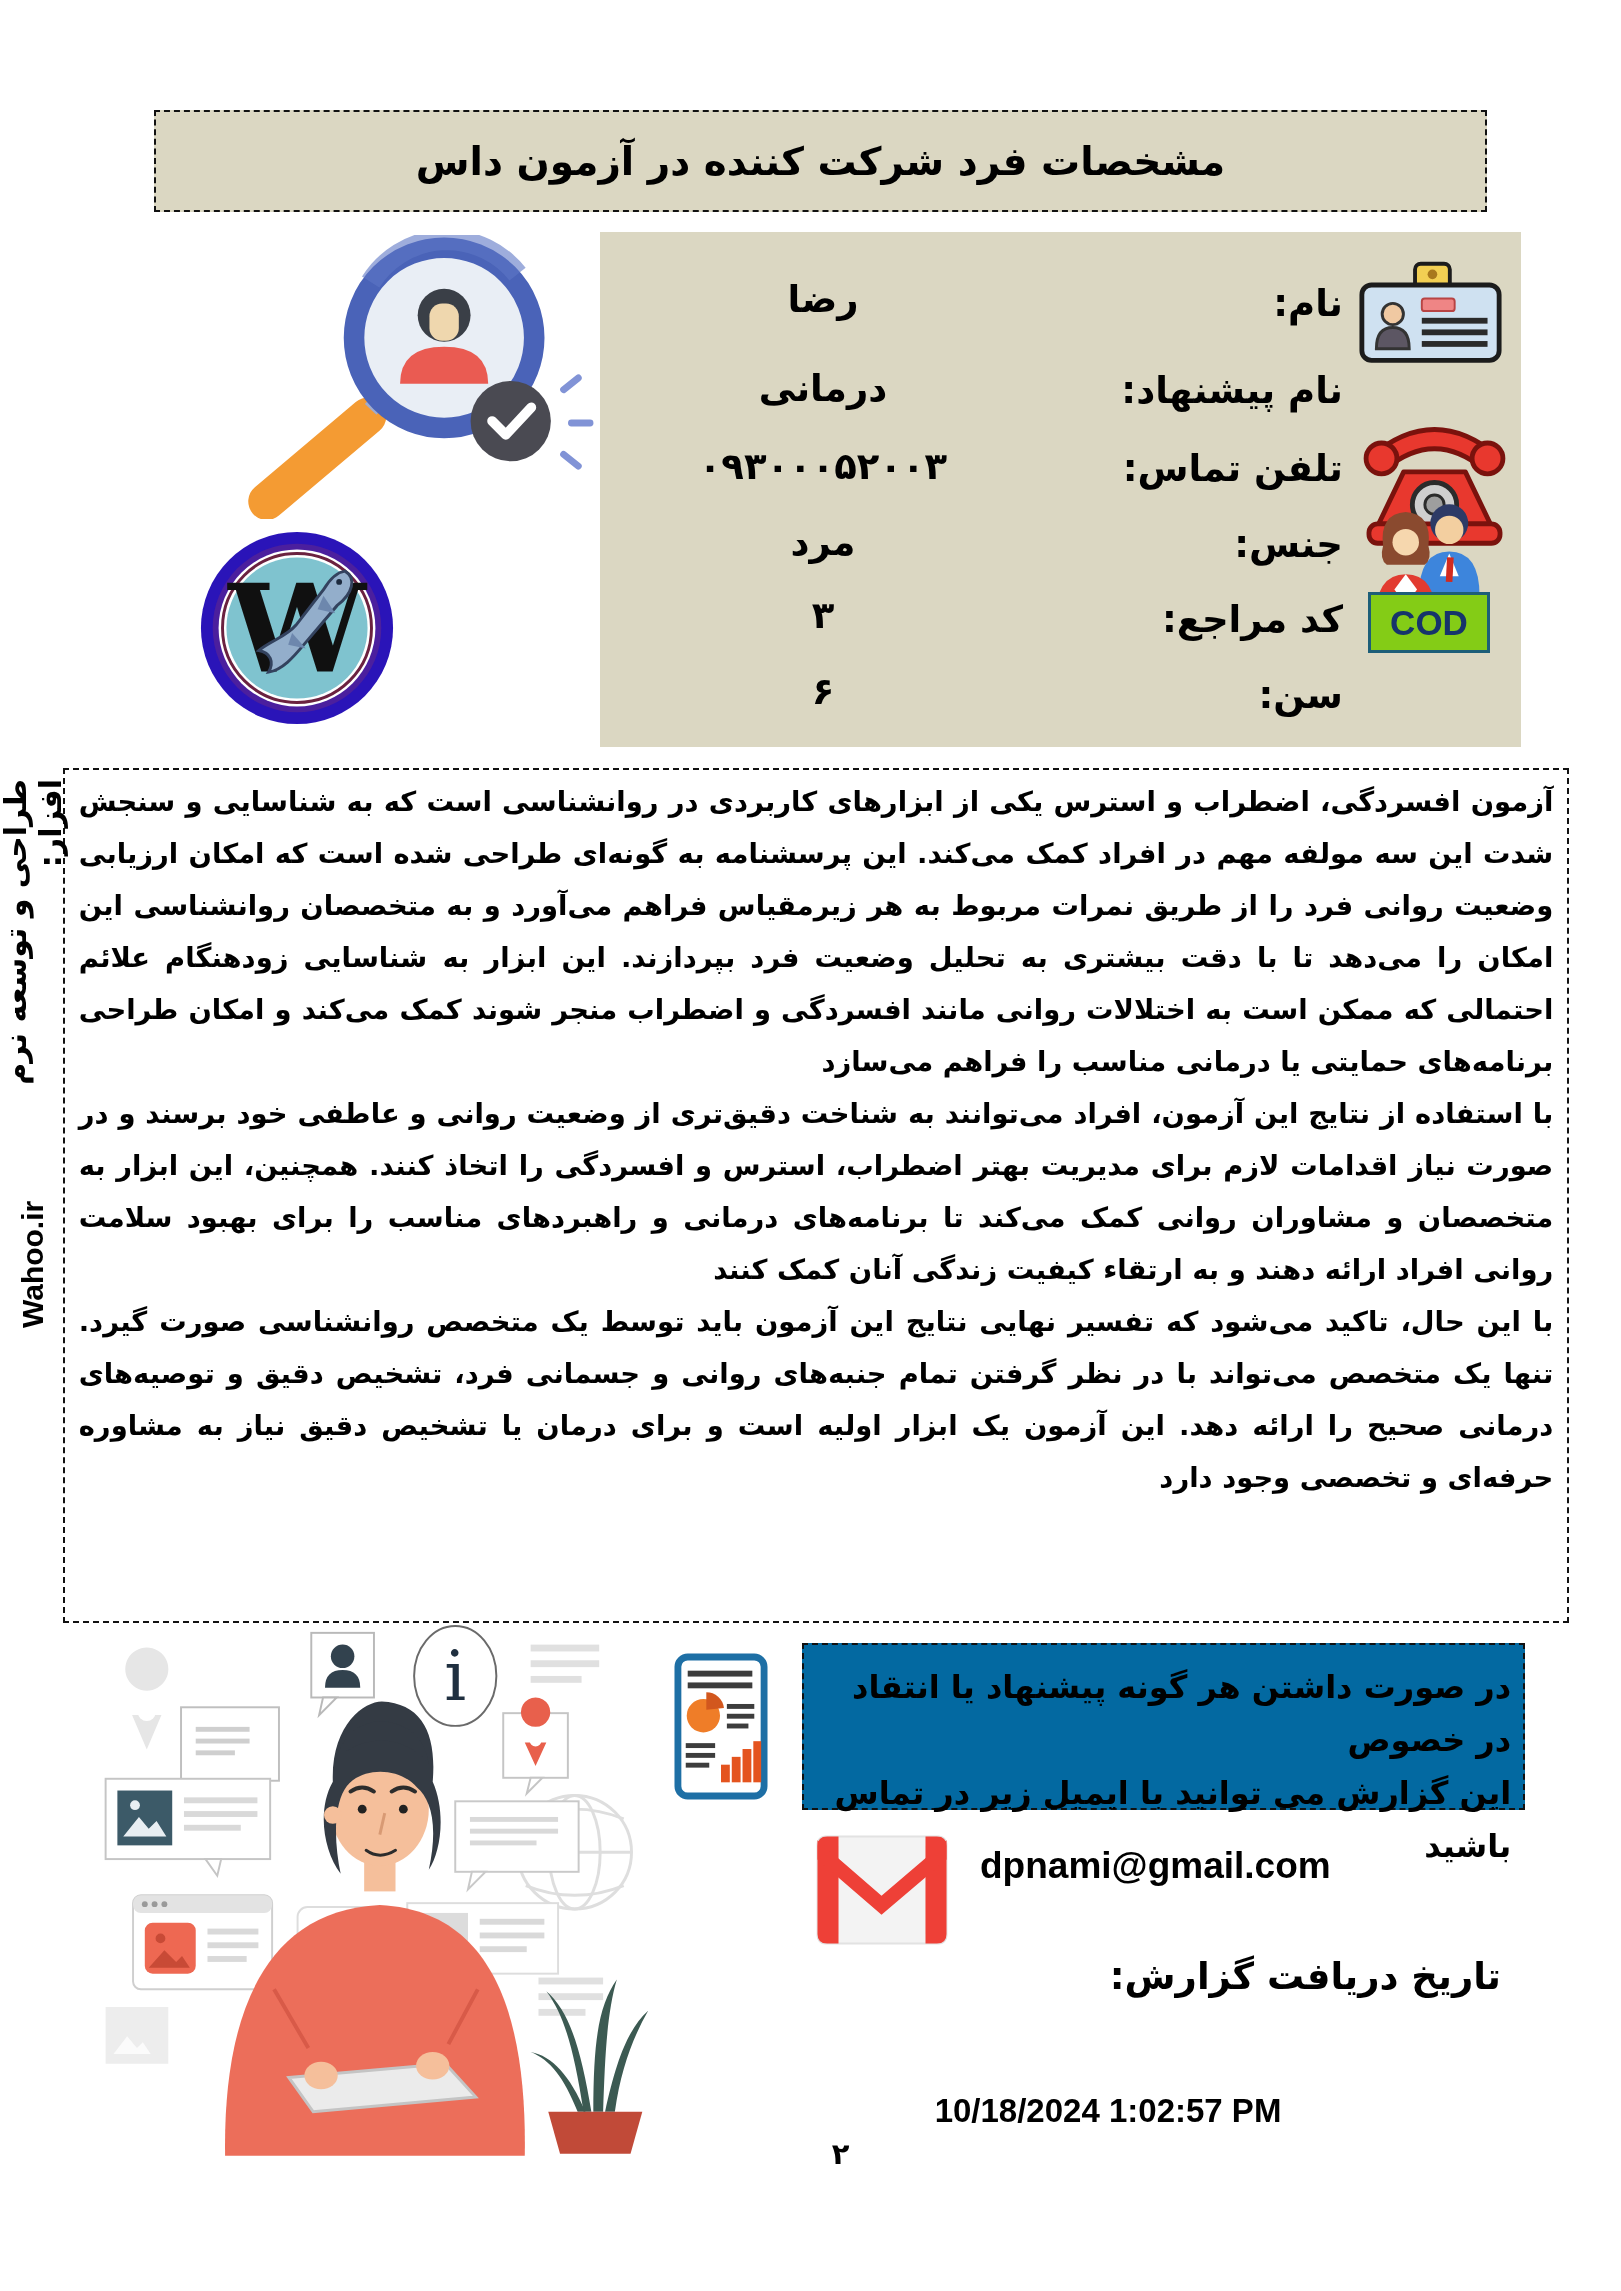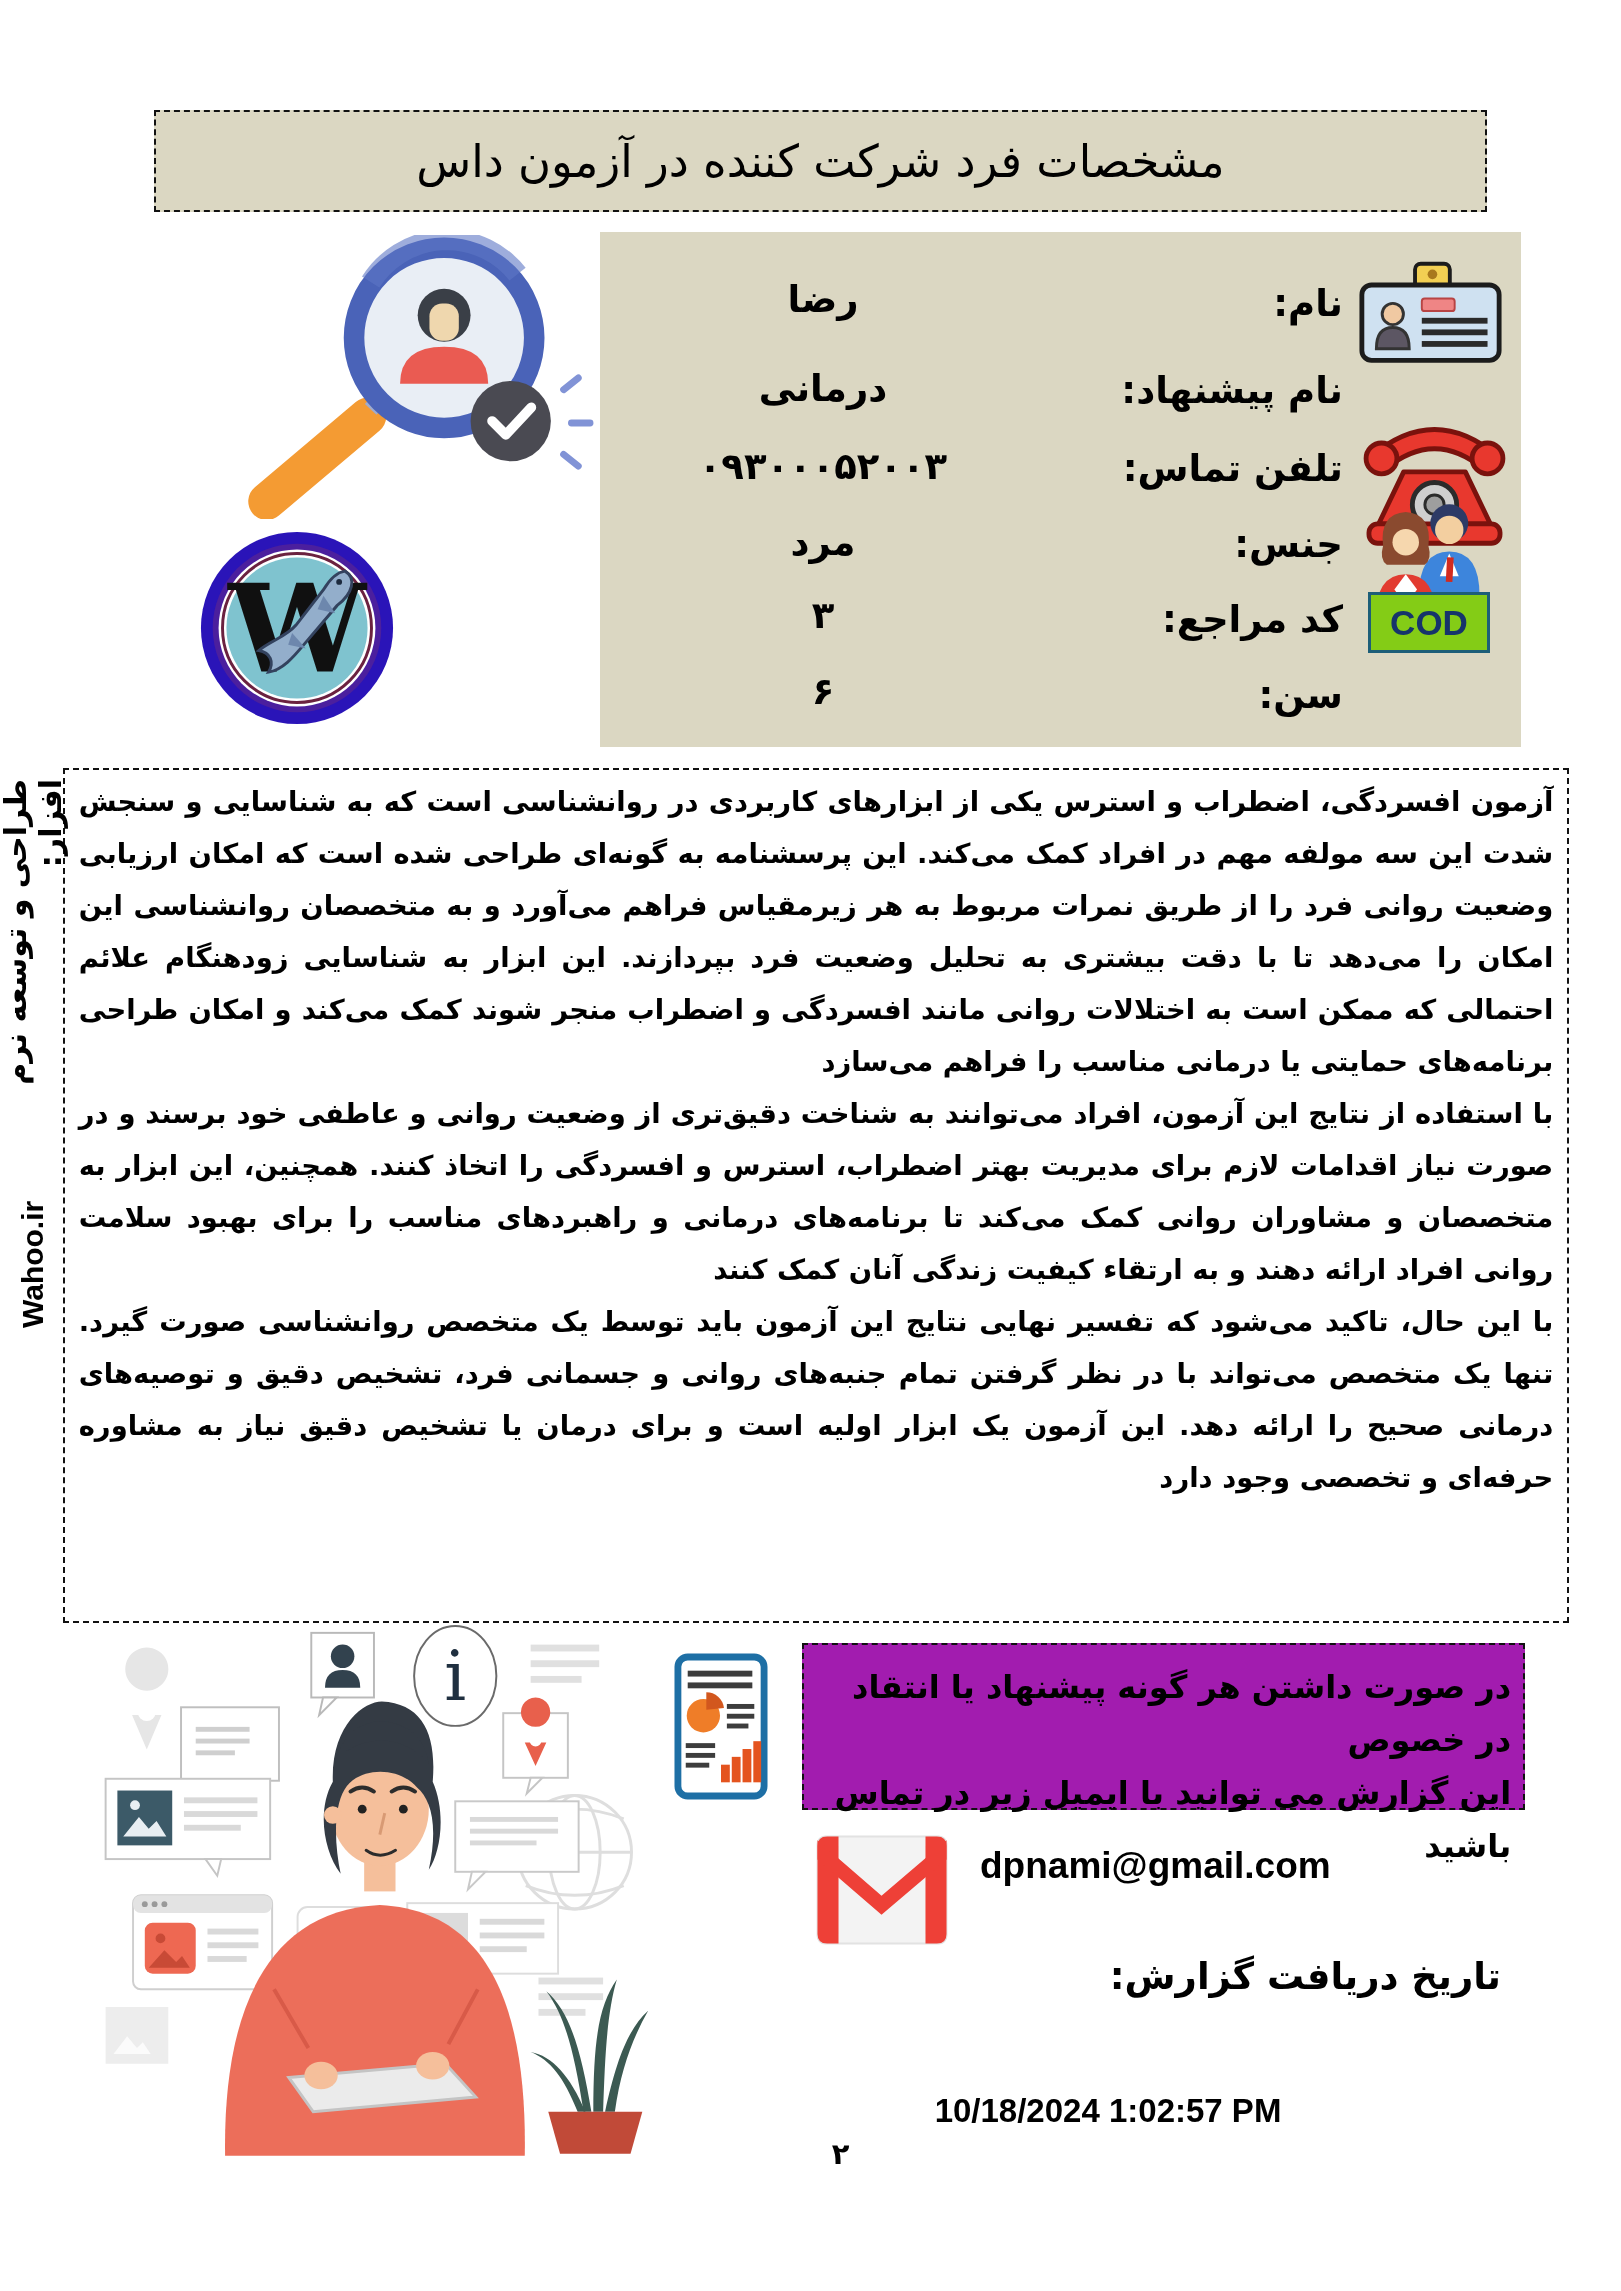--- a/index.html
+++ b/index.html
@@ -2,37 +2,37 @@
 <html lang="fa"><head>
 <meta charset="utf-8">
 <style>
   html,body{margin:0;padding:0;background:#fff;}
   .page{position:relative;width:1621px;height:2292px;background:#ffffff;overflow:hidden;
         font-family:"DejaVu Sans",sans-serif;color:#000;}
   .abs{position:absolute;}
   
   .title-box{left:154px;top:110px;width:1329px;height:98px;background:#dbd7c2;
              border:2px dashed #111;display:flex;align-items:center;justify-content:center;}
-  .title-box h1{margin:12px;font-size:45px;font-weight:normal;direction:rtl;}
+  .title-box h1{margin:12px;font-size:39px;font-weight:bold;direction:rtl;}
   
   .profile-panel{left:600px;top:232px;width:921px;height:515px;background:#dbd7c2;}
   .field-label{font-size:37px;font-weight:bold;direction:rtl;text-align:right;right:278px;width:451px;}
   .field-value{font-size:37px;font-weight:bold;direction:rtl;text-align:center;left:627px;width:392px;}
   
   .desc-box{left:63px;top:768px;width:1506px;height:855px;border:2px dashed #111;
             box-sizing:border-box;padding:5.9px 13.7px;}
   .desc-box p{margin:0 0 0 0;direction:rtl;text-align:justify;font-size:27.4px;font-weight:bold;
               line-height:52px;}
   
   .credit{left:-242px;top:1026px;width:549px;height:55px;transform:rotate(-90deg);
           display:flex;gap:54px;direction:rtl;align-items:center;justify-content:center;
           font-size:30px;font-weight:bold;}
   .credit .site{font-family:"Liberation Sans","DejaVu Sans",sans-serif;direction:ltr;}
   
-  .contact-box{left:802px;top:1643px;width:723px;height:167px;background:#a21caf;
+  .contact-box{left:802px;top:1643px;width:723px;height:167px;background:#0369a1;
                border:2px dashed #111;box-sizing:border-box;padding:15.7px 11.8px 0 11.8px;
                direction:rtl;text-align:right;font-size:32px;font-weight:bold;line-height:53px;}
   .email{left:980px;top:1845px;font-family:"Liberation Sans","DejaVu Sans",sans-serif;
          font-size:37px;font-weight:bold;}
   .date-label{right:120px;top:1955px;width:588px;direction:rtl;text-align:right;
               font-size:37px;font-weight:bold;}
   .date-value{left:863px;top:2092px;width:490px;text-align:center;
               font-family:"Liberation Sans","DejaVu Sans",sans-serif;font-size:33px;font-weight:bold;}
   .page-number{left:821px;top:2137px;width:39px;text-align:center;font-size:29px;font-weight:bold;direction:rtl;}
   .cod-badge{left:1368px;top:592px;width:122px;height:61px;background:#84cc16;

